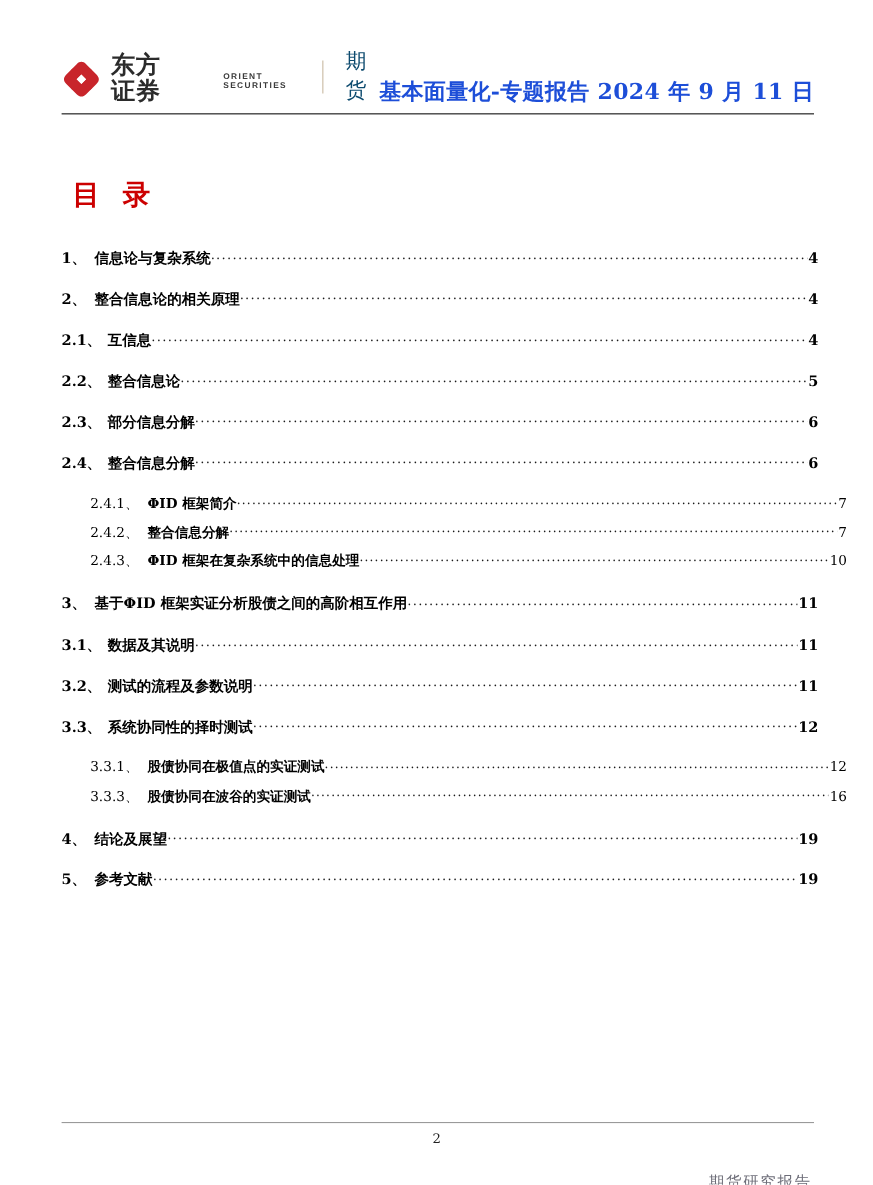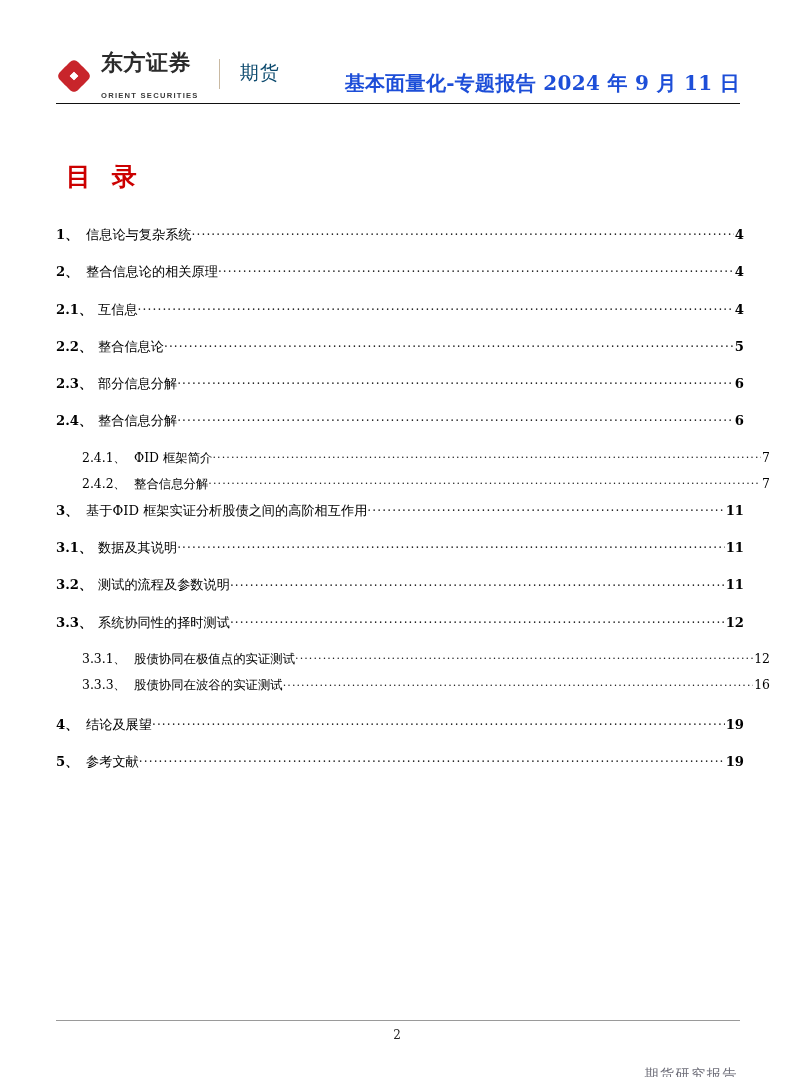--- a/index.html
+++ b/index.html
@@ -46,23 +46,24 @@
     padding-bottom: 4px;
   }
   .logo-mark {
     width: 36px;
     height: 36px;
     flex: 0 0 36px;
     position: relative;
   }
   .brand-text {
     display: flex;
-    flex-direction: column;
+    flex-direction: row;
     justify-content: flex-start;
     line-height: 1;
+    gap: 37px;
   }
   .brand-cn {
     font-family: "DejaVu Sans", "Liberation Sans", sans-serif;
     font-size: 22px;
     font-weight: 700;
     color: #2b2b2b;
     letter-spacing: 0.5px;
     line-height: 1.05;
   }
   .brand-en {
@@ -132,21 +133,21 @@
     width: 100%;
     color: #000000;
     white-space: nowrap;
   }
   .toc-num {
     flex: 0 0 auto;
     font-weight: 700;
   }
   .toc-label {
     flex: 0 0 auto;
-    font-weight: 400;
+    font-weight: 700;
   }
   .toc-dots {
     flex: 1 1 auto;
     min-width: 6px;
     overflow: hidden;
     height: 1em;
     position: relative;
   }
   .toc-dots::after {
     content: "........................................................................................................................................................................................................................................";
@@ -310,20 +311,26 @@
         <span class="toc-label">ΦID 框架简介</span>
         <span class="toc-dots"></span>
         <span class="toc-page">7</span>
       </div>
       <div class="toc-row lvl3">
         <span class="toc-num">2.4.2、</span>
         <span class="toc-label">整合信息分解</span>
         <span class="toc-dots"></span>
         <span class="toc-page">7</span>
       </div>
+      <div class="toc-row lvl3 gap-after">
+        <span class="toc-num">2.4.3、</span>
+        <span class="toc-label">ΦID 框架在复杂系统中的信息处理</span>
+        <span class="toc-dots"></span>
+        <span class="toc-page">10</span>
+      </div>
       <div class="toc-row lvl1">
         <span class="toc-num">3、</span>
         <span class="toc-label">基于ΦID 框架实证分析股债之间的高阶相互作用</span>
         <span class="toc-dots"></span>
         <span class="toc-page">11</span>
       </div>
       <div class="toc-row lvl2">
         <span class="toc-num">3.1、</span>
         <span class="toc-label">数据及其说明</span>
         <span class="toc-dots"></span>

